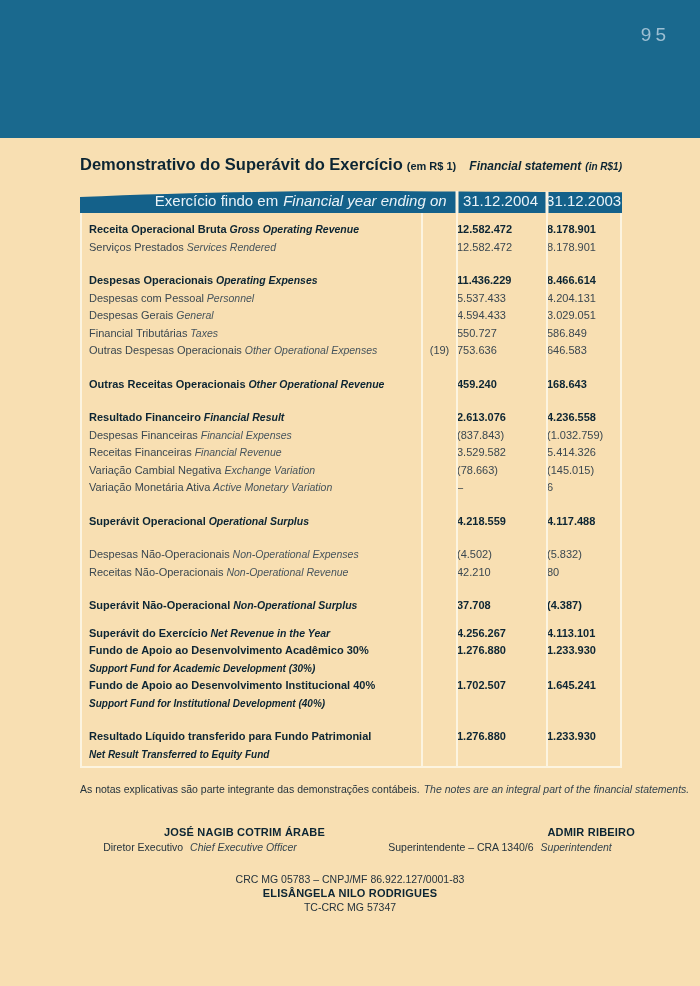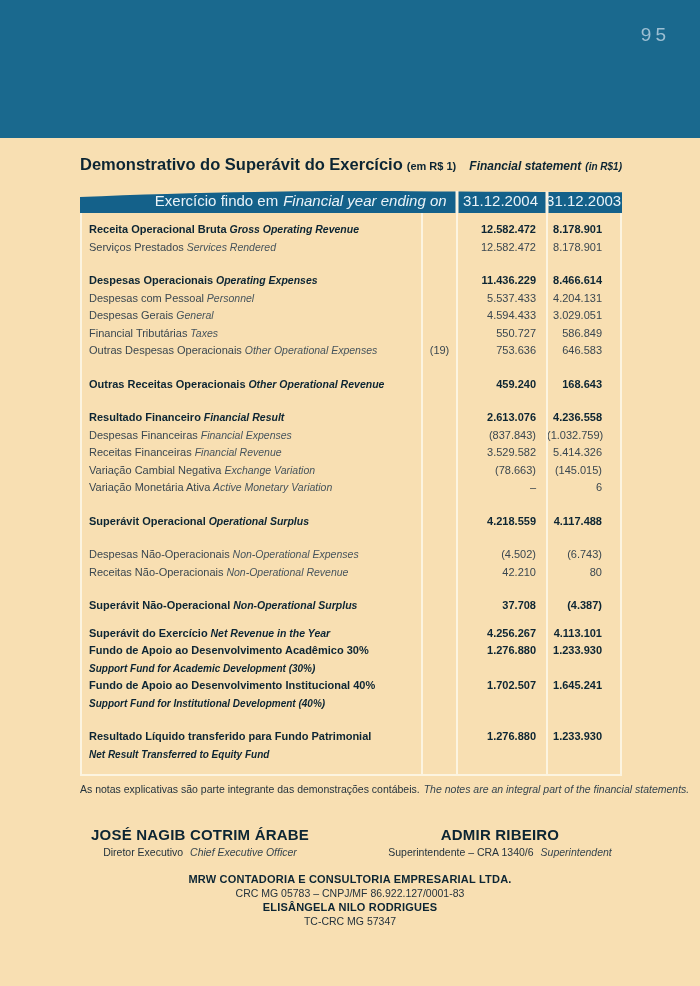--- a/index.html
+++ b/index.html
@@ -40,51 +40,51 @@
   .thead-text{
     position:absolute;top:0;left:0;width:542px;height:23px;
     display:flex;align-items:flex-end;color:#EAF3F8;font-size:15px;
     padding-bottom:4px;
   }
   .th-label{width:377px;text-align:right;padding-right:9px;white-space:nowrap;}
   .th-label .en{font-style:italic;margin-left:5px;}
   .th-2004{width:90px;text-align:center;}
   .th-2003{width:77px;text-align:center;}
 
-  .tbody{position:relative;width:542px;padding:8px 0 13px 0;}
+  .tbody{position:relative;width:542px;padding:8px 0 5px 0;}
   .vline{position:absolute;top:0;bottom:0;width:2px;background:var(--line);z-index:2;}
   .vl-0{left:0;} .vl-1{left:341px;} .vl-2{left:376px;} .vl-3{left:466px;} .vl-4{left:540px;}
   .hline-bottom{position:absolute;left:0;bottom:0;width:542px;height:2px;background:var(--line);z-index:2;}
 
   .trow{display:flex;height:17.5px;line-height:17.5px;font-size:11px;white-space:nowrap;}
   .trow.gap{height:16px;} .trow.gap-sm{height:10px;}
   .c-label{width:342px;padding-left:9px;overflow:hidden;}
   .c-note{width:35px;text-align:center;color:var(--ink-reg);}
-  .c-val{text-align:right;}
+  .c-val{}
   .c-v2004{width:90px;padding-right:11px;}
   .c-v2003{width:62px;padding-right:7px;}
 
   .trow.bold .pt{font-weight:700;color:var(--ink-dark);}
   .trow.bold .en{font-weight:700;font-style:italic;color:var(--ink-dark);font-size:10.5px;}
   .trow.bold .c-val{font-weight:700;color:var(--ink-dark);}
   .trow.regular .pt{color:var(--ink-reg);}
   .trow.regular .en{font-style:italic;color:var(--ink-en);font-size:10.5px;}
   .trow.regular .c-val{color:var(--ink-reg);}
   .trow.en2 .pt{font-weight:700;font-style:italic;color:var(--ink-dark);font-size:10px;}
 
   .footnote{
     position:absolute;top:783px;left:80px;width:560px;font-size:10.5px;color:#24333D;
     white-space:nowrap;
   }
   .footnote .en{font-style:italic;color:#35454E;margin-left:4px;}
 
   .sig{position:absolute;text-align:center;}
   .sig-left{top:826px;left:75px;width:250px;}
   .sig-right{top:826px;left:365px;width:270px;}
-  .sig-name{font-size:15px;font-weight:700;color:var(--ink-dark);letter-spacing:.2px;}
+  .sig-name{font-size:11px;font-weight:700;color:var(--ink-dark);letter-spacing:.2px;text-align:right;}
   .sig-role{font-size:10.5px;color:#24333D;margin-top:3px;}
   .sig-role .en{font-style:italic;color:#35454E;margin-left:7px;}
 
   .accountant{position:absolute;top:872px;left:0;width:700px;text-align:center;line-height:14px;}
   .acc-bold{font-size:11px;font-weight:700;color:var(--ink-dark);letter-spacing:.2px;}
   .acc-reg{font-size:10.5px;color:#24333D;}
 </style>
 </head>
 <body>
 
@@ -214,21 +214,21 @@
             <div class="c-label"><span class="pt">Superávit Operacional</span><span class="en"> Operational Surplus</span></div>
             <div class="c-note"></div>
             <div class="c-val c-v2004">4.218.559</div>
             <div class="c-val c-v2003">4.117.488</div>
           </div>
           <div class="trow gap"></div>
           <div class="trow regular">
             <div class="c-label"><span class="pt">Despesas Não-Operacionais</span><span class="en"> Non-Operational Expenses</span></div>
             <div class="c-note"></div>
             <div class="c-val c-v2004">(4.502)</div>
-            <div class="c-val c-v2003">(6.743)</div>
+            <div class="c-val c-v2003">(5.832)</div>
           </div>
           <div class="trow regular">
             <div class="c-label"><span class="pt">Receitas Não-Operacionais</span><span class="en"> Non-Operational Revenue</span></div>
             <div class="c-note"></div>
             <div class="c-val c-v2004">42.210</div>
             <div class="c-val c-v2003">80</div>
           </div>
           <div class="trow gap"></div>
           <div class="trow bold">
             <div class="c-label"><span class="pt">Superávit Não-Operacional</span><span class="en"> Non-Operational Surplus</span></div>
@@ -297,19 +297,18 @@
   </div>
 
   <div class="sig sig-right">
     <div class="sig-name">ADMIR RIBEIRO</div>
     <div class="sig-role">
       <span>Superintendente – CRA 1340/6</span><span class="en">Superintendent</span>
     </div>
   </div>
 
   <div class="accountant">
-    <div class="acc-bold">MRW CONTADORIA E CONSULTORIA EMPRESARIAL LTDA.</div>
     <div class="acc-reg">CRC MG 05783 – CNPJ/MF 86.922.127/0001-83</div>
     <div class="acc-bold">ELISÂNGELA NILO RODRIGUES</div>
     <div class="acc-reg">TC-CRC MG 57347</div>
   </div>
 
 </div>
 
 </body></html>

